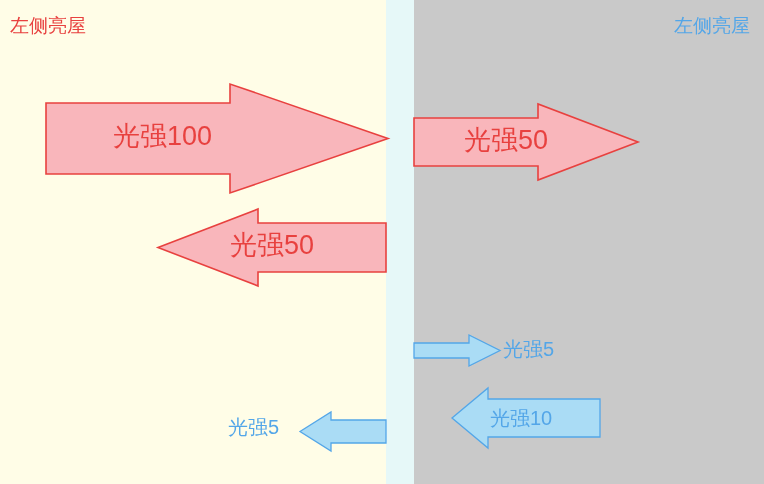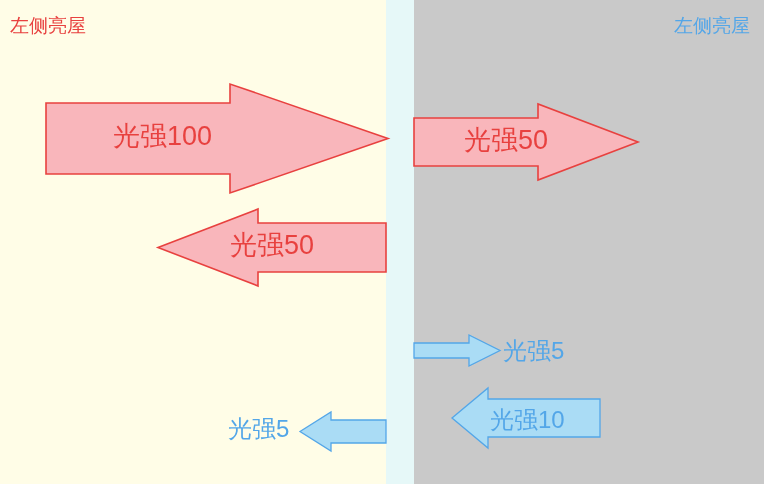--- a/index.html
+++ b/index.html
@@ -75,21 +75,21 @@
     position: absolute;
     white-space: nowrap;
     line-height: 1;
   }
   .cap-red {
     color: #e8413f;
     font-size: 27px;
   }
   .cap-blue-big {
     color: #53a6e8;
-    font-size: 24px;
+    font-size: 20px;
   }
 </style>
 </head>
 <body>
 
 <div id="scene">
 
   <div class="room" id="room-left"></div>
   <div id="wall"></div>
   <div class="room" id="room-right"></div>

